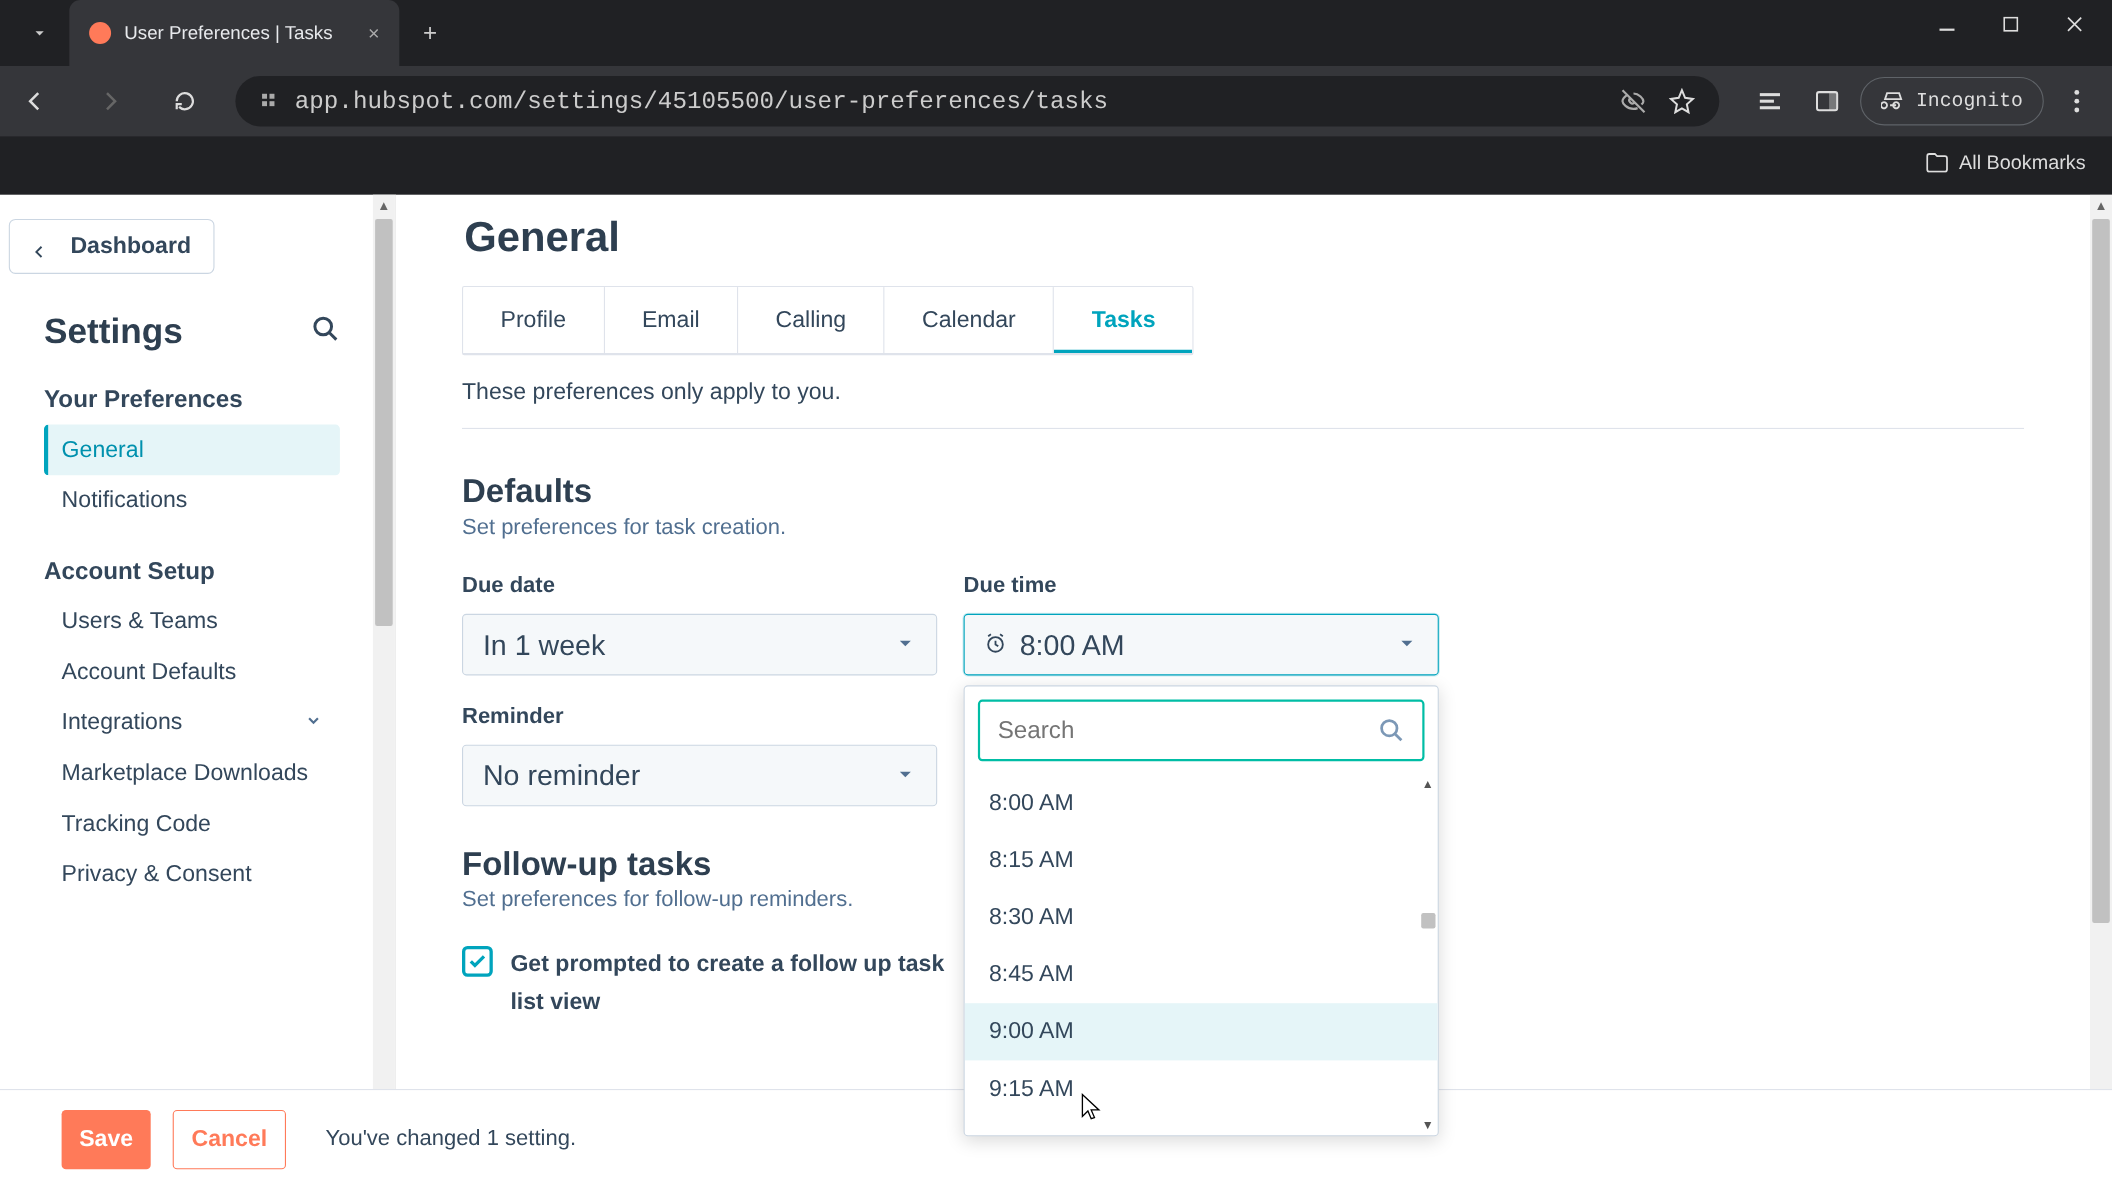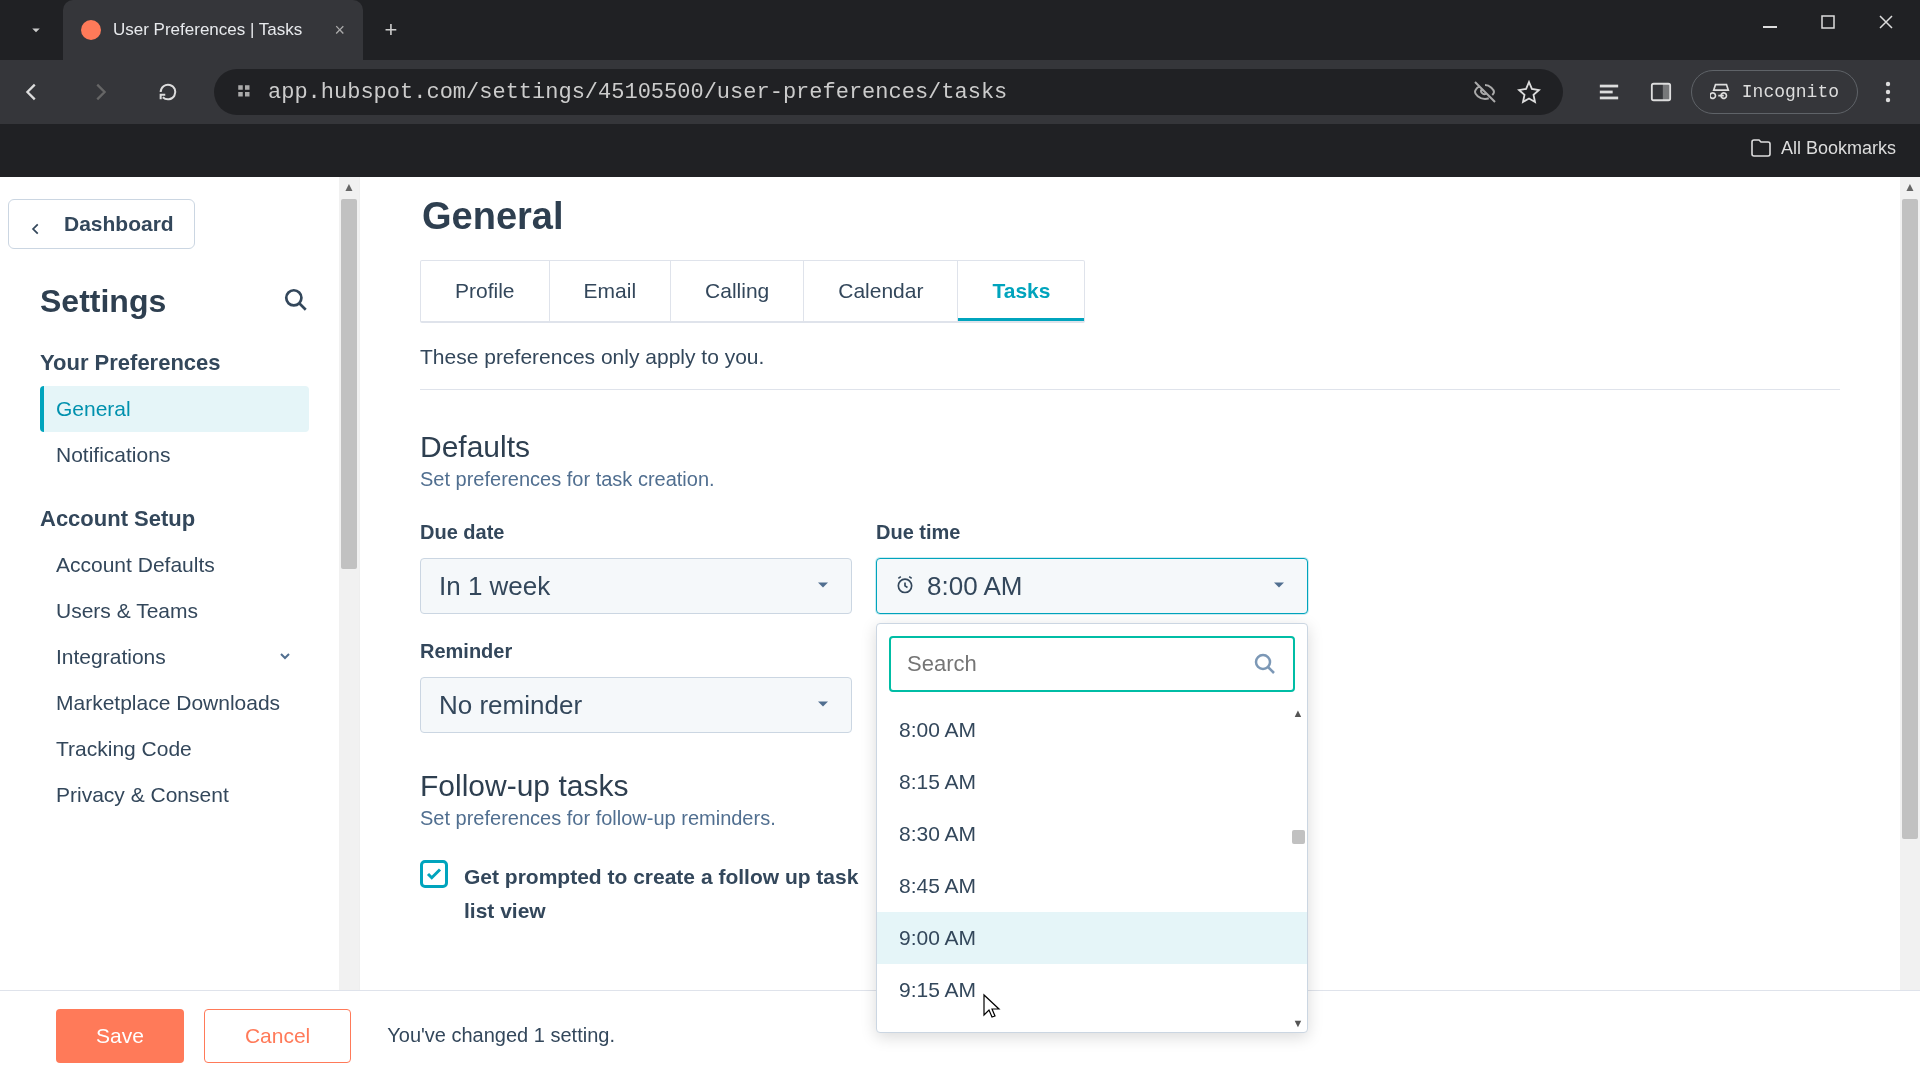--- a/index.html
+++ b/index.html
@@ -63,21 +63,21 @@
   .page-title { font-size:38px; font-weight:600; color:#2e3f50; margin-bottom:22px; margin-left:2px;}
 
   .tabs { display:flex; border:1px solid #dfe3eb; border-bottom:2px solid #dfe3eb;  border-radius:2px; margin-bottom:22px; width:fit-content;}
   .tabs .tab-item { padding:18px 34px; font-size:21px; color:#33475b; cursor:pointer; border-right:1px solid #dfe3eb; }
   .tabs .tab-item:last-child { border-right:none;}
   .tabs .tab-item.active { color:#00a4bd; box-shadow: inset 0 -3px 0 #00a4bd; font-weight:600;}
 
   .section-line { border-bottom:1px solid #dfe3eb; margin:20px 0 40px 0;}
   .desc { font-size:21px; color:#33475b; }
 
-  .section-title { font-size:30px; font-weight:400; color:#2e3f50; margin-bottom:4px;}
+  .section-title { font-size:30px; font-weight:700; color:#2e3f50; margin-bottom:4px;}
   .section-sub { font-size:20px; color:#516f90; margin-bottom:30px;}
 
   .fields-row { display:flex; gap:24px; }
   .field { width:432px; }
   .field-label { font-size:20px; font-weight:700; color:#33475b; margin-bottom:14px; display:block;}
   .select-box { border:1px solid #cbd6e2; background:#f5f8fa; border-radius:4px; height:56px; display:flex; align-items:center; padding:0 18px; font-size:26px; color:#33475b; cursor:pointer; gap:12px;}
   .select-box .caret { margin-left:auto; }
   .select-box .caret svg, .alarm svg { width:20px; height:20px; fill:#516f90;}
   .select-box.open { border-color:#00a4bd; box-shadow: 0 0 0 1px rgba(0,164,189,0.2);}
 
@@ -95,21 +95,21 @@
   .dd-scroll .thumb { width:13px; background:#c1c1c1; margin:0 auto; border-radius:2px;}
 
   .follow-section { margin-top:36px;}
   .checkbox-row { display:flex; gap:16px; align-items:flex-start; margin-top:20px;}
   .cb { width:28px; height:28px; border:3px solid #00a4bd; border-radius:5px; background:#fff; display:flex; align-items:center; justify-content:center; cursor:pointer; flex-shrink:0;}
   .cb svg { width:18px; height:18px; fill:none; stroke:#00a4bd; stroke-width:4;}
   .cb-label { font-size:21px; color:#33475b; font-weight:700; line-height:1.6;}
 
   
   .footer-bar { position:absolute; left:0; bottom:0; height:90px; width:100%; background:#fff; border-top:1px solid #dfe3eb; display:flex; align-items:center; padding:0 56px; gap:20px; z-index:30;}
-  .btn { height:54px; border-radius:4px; padding:0 40px; font-size:21px; font-weight:400; cursor:pointer; display:flex; align-items:center;}
+  .btn { height:54px; border-radius:4px; padding:0 16px; font-size:21px; font-weight:700; cursor:pointer; display:flex; align-items:center;}
   .btn-primary { background:#ff7a59; color:#fff; border:none;}
   .btn-secondary { background:#fff; color:#ff7a59; border:1.5px solid #ff7a59;}
   .footer-msg { font-size:20px; color:#33475b; margin-left:16px;}
 
   
   .cursor { position:absolute; z-index:200; pointer-events:none;}
   .cursor svg { width:24px; height:28px; }
 </style>
 </head>
 <body>
@@ -244,24 +244,24 @@
         <div class="side-heading">Your Preferences</div>
         <div class="side-item active">
             <span>General</span>
           </div>
         <div class="side-item">
             <span>Notifications</span>
           </div>
 
         <div class="side-heading">Account Setup</div>
         <div class="side-item">
+            <span>Users &amp; Teams</span>
+          </div>
+        <div class="side-item">
             <span>Account Defaults</span>
-          </div>
-        <div class="side-item">
-            <span>Users &amp; Teams</span>
           </div>
         <div class="side-item">
           <span>Integrations</span>
           <span class="chev"><svg viewBox="0 0 24 24">
                 <path d="M6 9l6 6 6-6" stroke="#516f90" stroke-width="3" fill="none"></path>
               </svg></span>
         </div>
         <div class="side-item">
             <span>Marketplace Downloads</span>
           </div>

